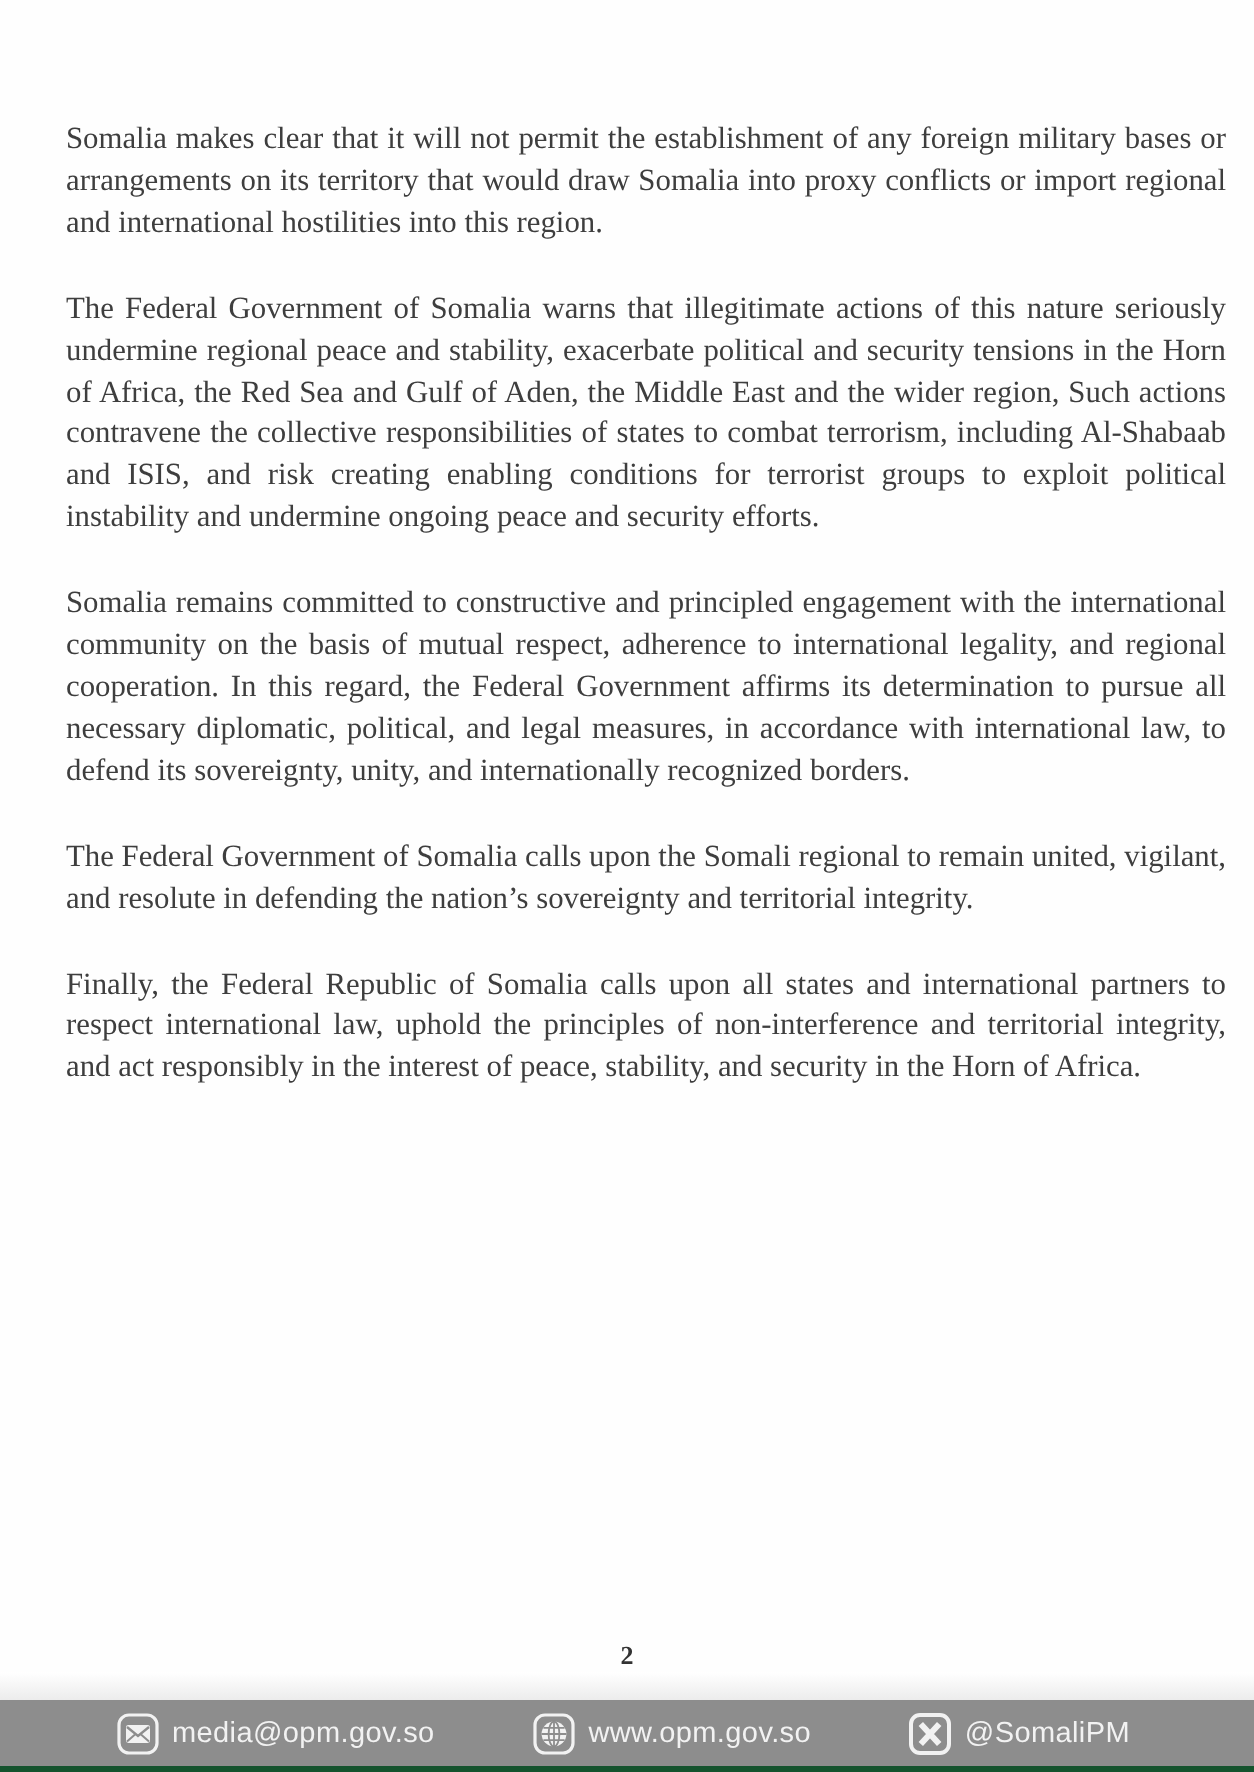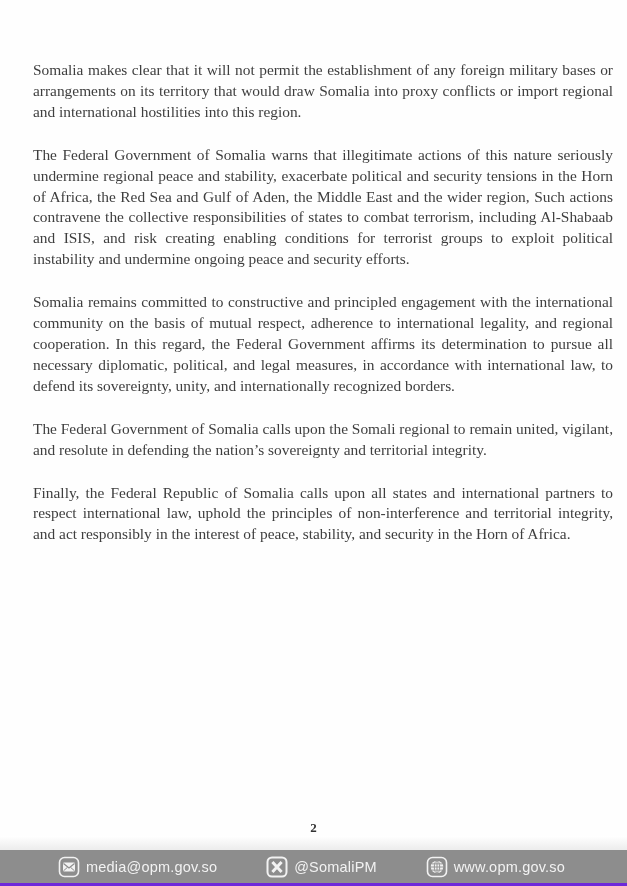--- a/index.html
+++ b/index.html
@@ -49,21 +49,21 @@
     background: linear-gradient(180deg, #ffffff 0%, #ececec 100%);
   }
   .footer-bar {
     position: absolute;
     left: 0;
     right: 0;
     bottom: 0;
     height: 36px;
     box-sizing: border-box;
     background: #8d8d8d;
-    border-bottom: 3px solid #6d28d9;
+    border-bottom: 3px solid #14532d;
     display: flex;
     align-items: center;
     justify-content: space-between;
     padding: 0 62px 0 58px;
     font-family: "Liberation Sans", sans-serif;
     font-size: 14.5px;
     letter-spacing: 0.2px;
     color: #f2f2f2;
   }
   .footer-item {
@@ -103,34 +103,34 @@
           <path d="M5.5 7.5 L11 12 L16.5 7.5" fill="none" stroke="#8d8d8d" stroke-width="1.2"></path>
           <path d="M5.5 14.8 L9.5 11.3 M16.5 14.8 L12.5 11.3" fill="none" stroke="#8d8d8d" stroke-width="1"></path>
         </svg>
       </span>
       <span>media@opm.gov.so</span>
     </div>
 
     <div class="footer-item">
       <span class="footer-icon">
         <svg width="22" height="22" viewBox="0 0 22 22" xmlns="http://www.w3.org/2000/svg">
-          <rect x="1.5" y="1.5" width="19" height="19" rx="4.5" fill="none" stroke="#f2f2f2" stroke-width="2"></rect>
-          <path d="M6.4 6 L15.6 16 M15.6 6 L6.4 16" fill="none" stroke="#f2f2f2" stroke-width="3"></path>
-        </svg>
-      </span>
-      <span>@SomaliPM</span>
-    </div>
-
-    <div class="footer-item">
-      <span class="footer-icon">
-        <svg width="22" height="22" viewBox="0 0 22 22" xmlns="http://www.w3.org/2000/svg">
           <rect x="1.5" y="1.5" width="19" height="19" rx="5" fill="none" stroke="#f2f2f2" stroke-width="1.6"></rect>
           <circle cx="11" cy="11" r="6.2" fill="#f2f2f2"></circle>
           <ellipse cx="11" cy="11" rx="2.7" ry="6.2" fill="none" stroke="#8d8d8d" stroke-width="0.9"></ellipse>
           <path d="M4.8 11 H17.2 M5.7 7.9 H16.3 M5.7 14.1 H16.3 M11 4.8 V17.2" fill="none" stroke="#8d8d8d" stroke-width="0.9"></path>
         </svg>
       </span>
       <span>www.opm.gov.so</span>
     </div>
 
+    <div class="footer-item">
+      <span class="footer-icon">
+        <svg width="22" height="22" viewBox="0 0 22 22" xmlns="http://www.w3.org/2000/svg">
+          <rect x="1.5" y="1.5" width="19" height="19" rx="4.5" fill="none" stroke="#f2f2f2" stroke-width="2"></rect>
+          <path d="M6.4 6 L15.6 16 M15.6 6 L6.4 16" fill="none" stroke="#f2f2f2" stroke-width="3"></path>
+        </svg>
+      </span>
+      <span>@SomaliPM</span>
+    </div>
+
   </footer>
 
 </div>
 
 </body></html>

